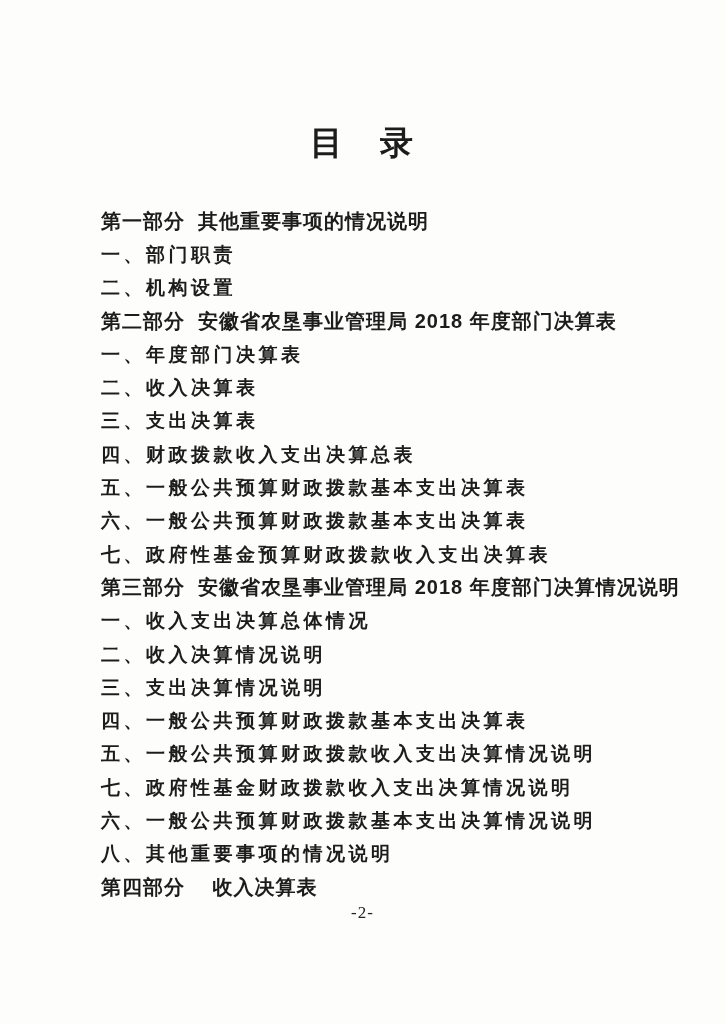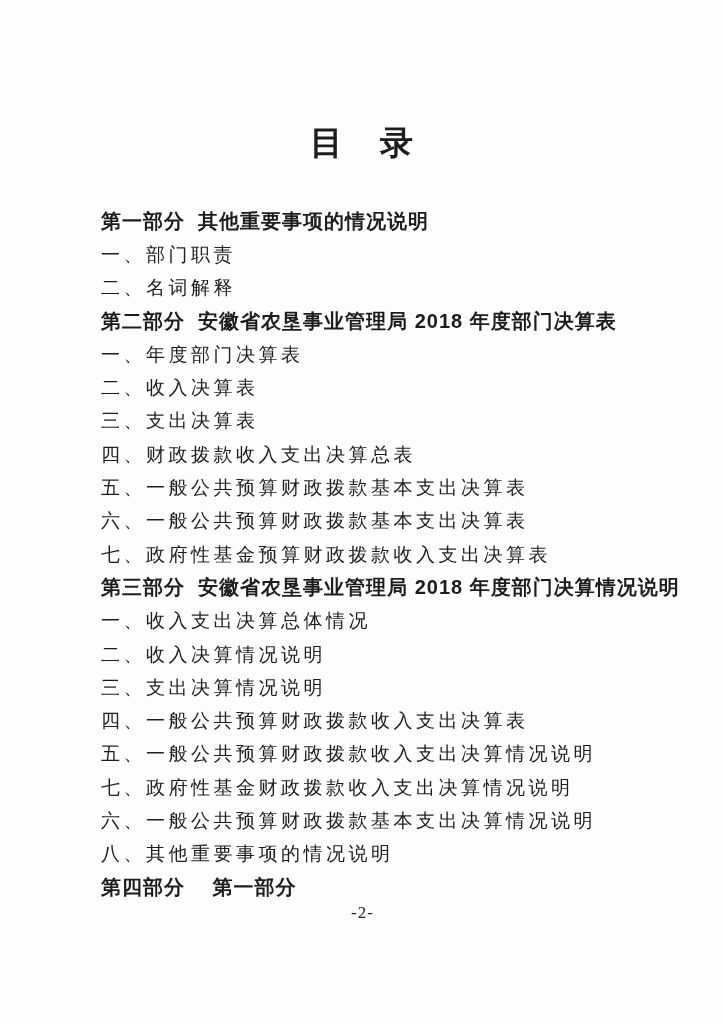--- a/index.html
+++ b/index.html
@@ -39,20 +39,21 @@
     top: 205px;
     left: 101px;
     right: 40px;
   }
   .toc-line {
     height: 33.3px;
     display: flex;
     align-items: center;
     white-space: pre;
     overflow: visible;
+    font-weight: bold;
   }
   .toc-heading {
     font-size: 20px;
     font-weight: bold;
     letter-spacing: 1px;
     font-family: "Liberation Sans", "DejaVu Sans", sans-serif;
   }
   .toc-item {
     font-size: 19px;
     letter-spacing: 3.5px;
@@ -73,36 +74,36 @@
 </head>
 <body>
 
 <div class="page">
 
   <h1 class="doc-title">目　录</h1>
 
   <nav class="toc" id="toc-list">
       <div class="toc-line toc-heading">第一部分  其他重要事项的情况说明</div>
       <div class="toc-line toc-item">一、部门职责</div>
-      <div class="toc-line toc-item">二、名词解释</div>
+      <div class="toc-line toc-item">二、机构设置</div>
       <div class="toc-line toc-heading">第二部分  安徽省农垦事业管理局 2018 年度部门决算表</div>
       <div class="toc-line toc-item">一、年度部门决算表</div>
       <div class="toc-line toc-item">二、收入决算表</div>
       <div class="toc-line toc-item">三、支出决算表</div>
       <div class="toc-line toc-item">四、财政拨款收入支出决算总表</div>
       <div class="toc-line toc-item">五、一般公共预算财政拨款基本支出决算表</div>
       <div class="toc-line toc-item">六、一般公共预算财政拨款基本支出决算表</div>
       <div class="toc-line toc-item">七、政府性基金预算财政拨款收入支出决算表</div>
       <div class="toc-line toc-heading">第三部分  安徽省农垦事业管理局 2018 年度部门决算情况说明</div>
       <div class="toc-line toc-item">一、收入支出决算总体情况</div>
       <div class="toc-line toc-item">二、收入决算情况说明</div>
       <div class="toc-line toc-item">三、支出决算情况说明</div>
-      <div class="toc-line toc-item">四、一般公共预算财政拨款收入支出决算表</div>
+      <div class="toc-line toc-item">四、一般公共预算财政拨款基本支出决算表</div>
       <div class="toc-line toc-item">五、一般公共预算财政拨款收入支出决算情况说明</div>
       <div class="toc-line toc-item">七、政府性基金财政拨款收入支出决算情况说明</div>
       <div class="toc-line toc-item">六、一般公共预算财政拨款基本支出决算情况说明</div>
       <div class="toc-line toc-item">八、其他重要事项的情况说明</div>
-      <div class="toc-line toc-heading">第四部分　 第一部分</div>
+      <div class="toc-line toc-heading">第四部分　 收入决算表</div>
     </nav>
 
   <div class="page-number">-2-</div>
 
 </div>
 
 </body></html>

